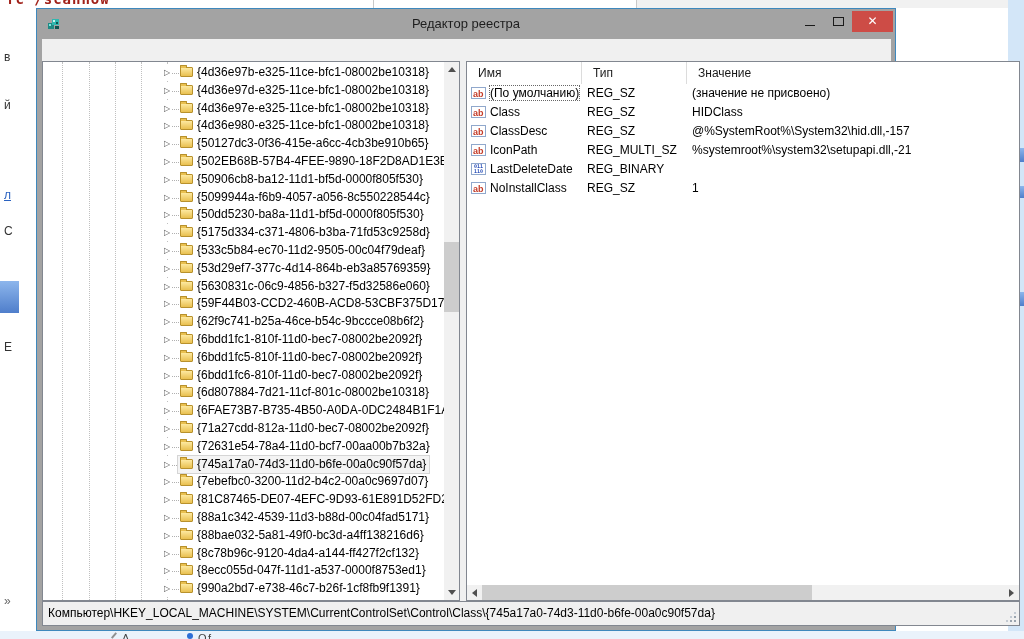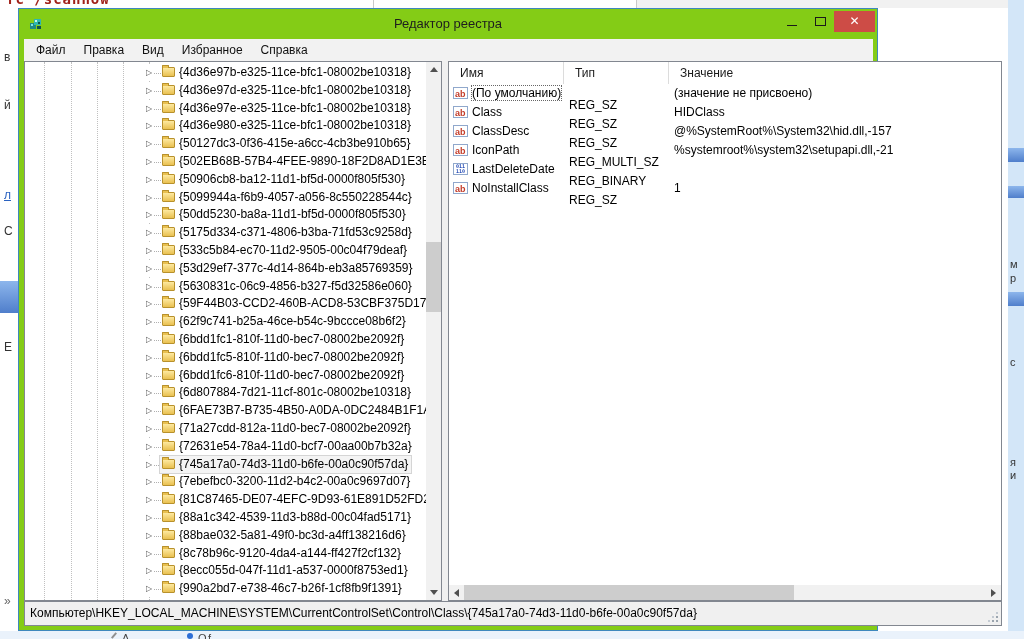--- a/index.html
+++ b/index.html
@@ -17,21 +17,21 @@
               background:linear-gradient(180deg,#8db6ec,#4f7ecb);}
   .bg-right{position:absolute;left:1008px;top:0;width:16px;height:639px;background:#d3e6f8;}
   .bg-rbar{position:absolute;width:16px;background:linear-gradient(180deg,#8db6ec,#4f7ecb);}
   .bg-rfrag{position:absolute;font-size:11px;color:#333;}
   .bg-bottom{position:absolute;left:0;top:631px;width:1024px;height:8px;background:#eaf2fb;overflow:hidden;}
   .bg-bfrag{position:absolute;top:1px;font-size:11px;color:#444;}
   .bg-slash{position:absolute;left:113px;top:1px;width:2px;height:7px;background:#909090;transform:rotate(40deg);}
   .bg-sphere{position:absolute;left:187px;top:2px;width:6px;height:6px;border-radius:50%;background:#2e6fd6;}
 
   
-  .win{position:absolute;left:18px;top:8px;width:860px;height:623px;background:#84cc16;
+  .win{position:absolute;left:36px;top:8px;width:860px;height:623px;background:#a3a3a3;
        border:1px solid #3e88bd;box-sizing:border-box;}
   .titlebar{position:absolute;left:0;top:0;right:0;height:30px;}
   .title{position:absolute;left:0;right:0;top:0;height:30px;line-height:30px;text-align:center;
          font-size:13px;color:#1e1e1e;}
   .appicon{position:absolute;left:9px;top:7px;width:16px;height:16px;}
   .caps{position:absolute;top:2px;right:2px;height:21px;display:flex;}
   .cap{display:flex;align-items:center;justify-content:center;}
   .cap-min,.cap-max{width:28px;}
   .cap-close{width:41px;background:#cd4c46;color:#fff;font-size:12px;line-height:21px;text-align:center;}
   .glyph-min{width:10px;height:1px;background:#1a1a1a;margin-top:7px;}
@@ -71,21 +71,21 @@
   
   .values-panel{position:absolute;left:429px;top:52px;width:554px;height:540px;background:#fff;
                 border:1px solid #828790;box-sizing:border-box;overflow:hidden;}
   .vhead{display:flex;height:22px;line-height:22px;color:#1a1a1a;}
   .vhead .hcell{border-right:1px solid #dcdcdc;padding-left:11px;box-sizing:border-box;}
   .h-name{width:115px;}
   .h-type{width:105px;}
   .h-val{flex:1;border-right:none !important;}
   .vrow{display:flex;height:19px;line-height:19px;}
   .c-name{width:115px;padding-left:4px;box-sizing:border-box;white-space:nowrap;overflow:hidden;}
-  .c-type{width:105px;padding-left:5px;box-sizing:border-box;white-space:nowrap;margin-top:12px;}
+  .c-type{width:105px;padding-left:5px;box-sizing:border-box;white-space:nowrap;}
   .c-val{flex:1;padding-left:5px;white-space:nowrap;overflow:hidden;}
   .vicon{display:inline-block;position:relative;width:15px;height:12px;margin-right:4px;
          vertical-align:-2px;border:1px solid #90a8cc;background:#fff;box-sizing:border-box;}
   .vicon[data-icon="string"]::after{content:"ab";position:absolute;left:1px;top:-3px;
          font-weight:bold;font-size:9px;color:#c33b28;}
   .vicon[data-icon="binary"]::after{content:"011\A 110";white-space:pre;position:absolute;left:2px;top:0px;
          font-family:"DejaVu Sans Mono",monospace;font-weight:bold;font-size:5px;line-height:5px;color:#2a50b8;}
   .vrow.focused .vname{outline:1px dotted #666;}
   .hscroll{position:absolute;left:0;right:0;bottom:0;height:15px;background:#f1f1f1;}
   .hthumb{position:absolute;left:15px;top:0;width:330px;height:15px;background:#cdcdcd;}
@@ -157,27 +157,20 @@
             <span class="glyph-max"></span>
           </div>
         <div class="cap cap-close">
             <span>✕</span>
           </div>
       </div>
     </div>
 
     <div class="clientbg"></div>
 
-    <div class="menubar">
-      <span class="mitem">Файл</span>
-      <span class="mitem">Правка</span>
-      <span class="mitem">Вид</span>
-      <span class="mitem">Избранное</span>
-      <span class="mitem">Справка</span>
-    </div>
 
     <div class="tree-panel">
       <div class="treeline" style="left:19px"></div>
       <div class="treeline" style="left:46px"></div>
       <div class="treeline" style="left:72px"></div>
       <div class="treeline" style="left:98px"></div>
       <div class="treeline" style="left:124px"></div>
 
       <div class="treerows">
         <div class="trow">

